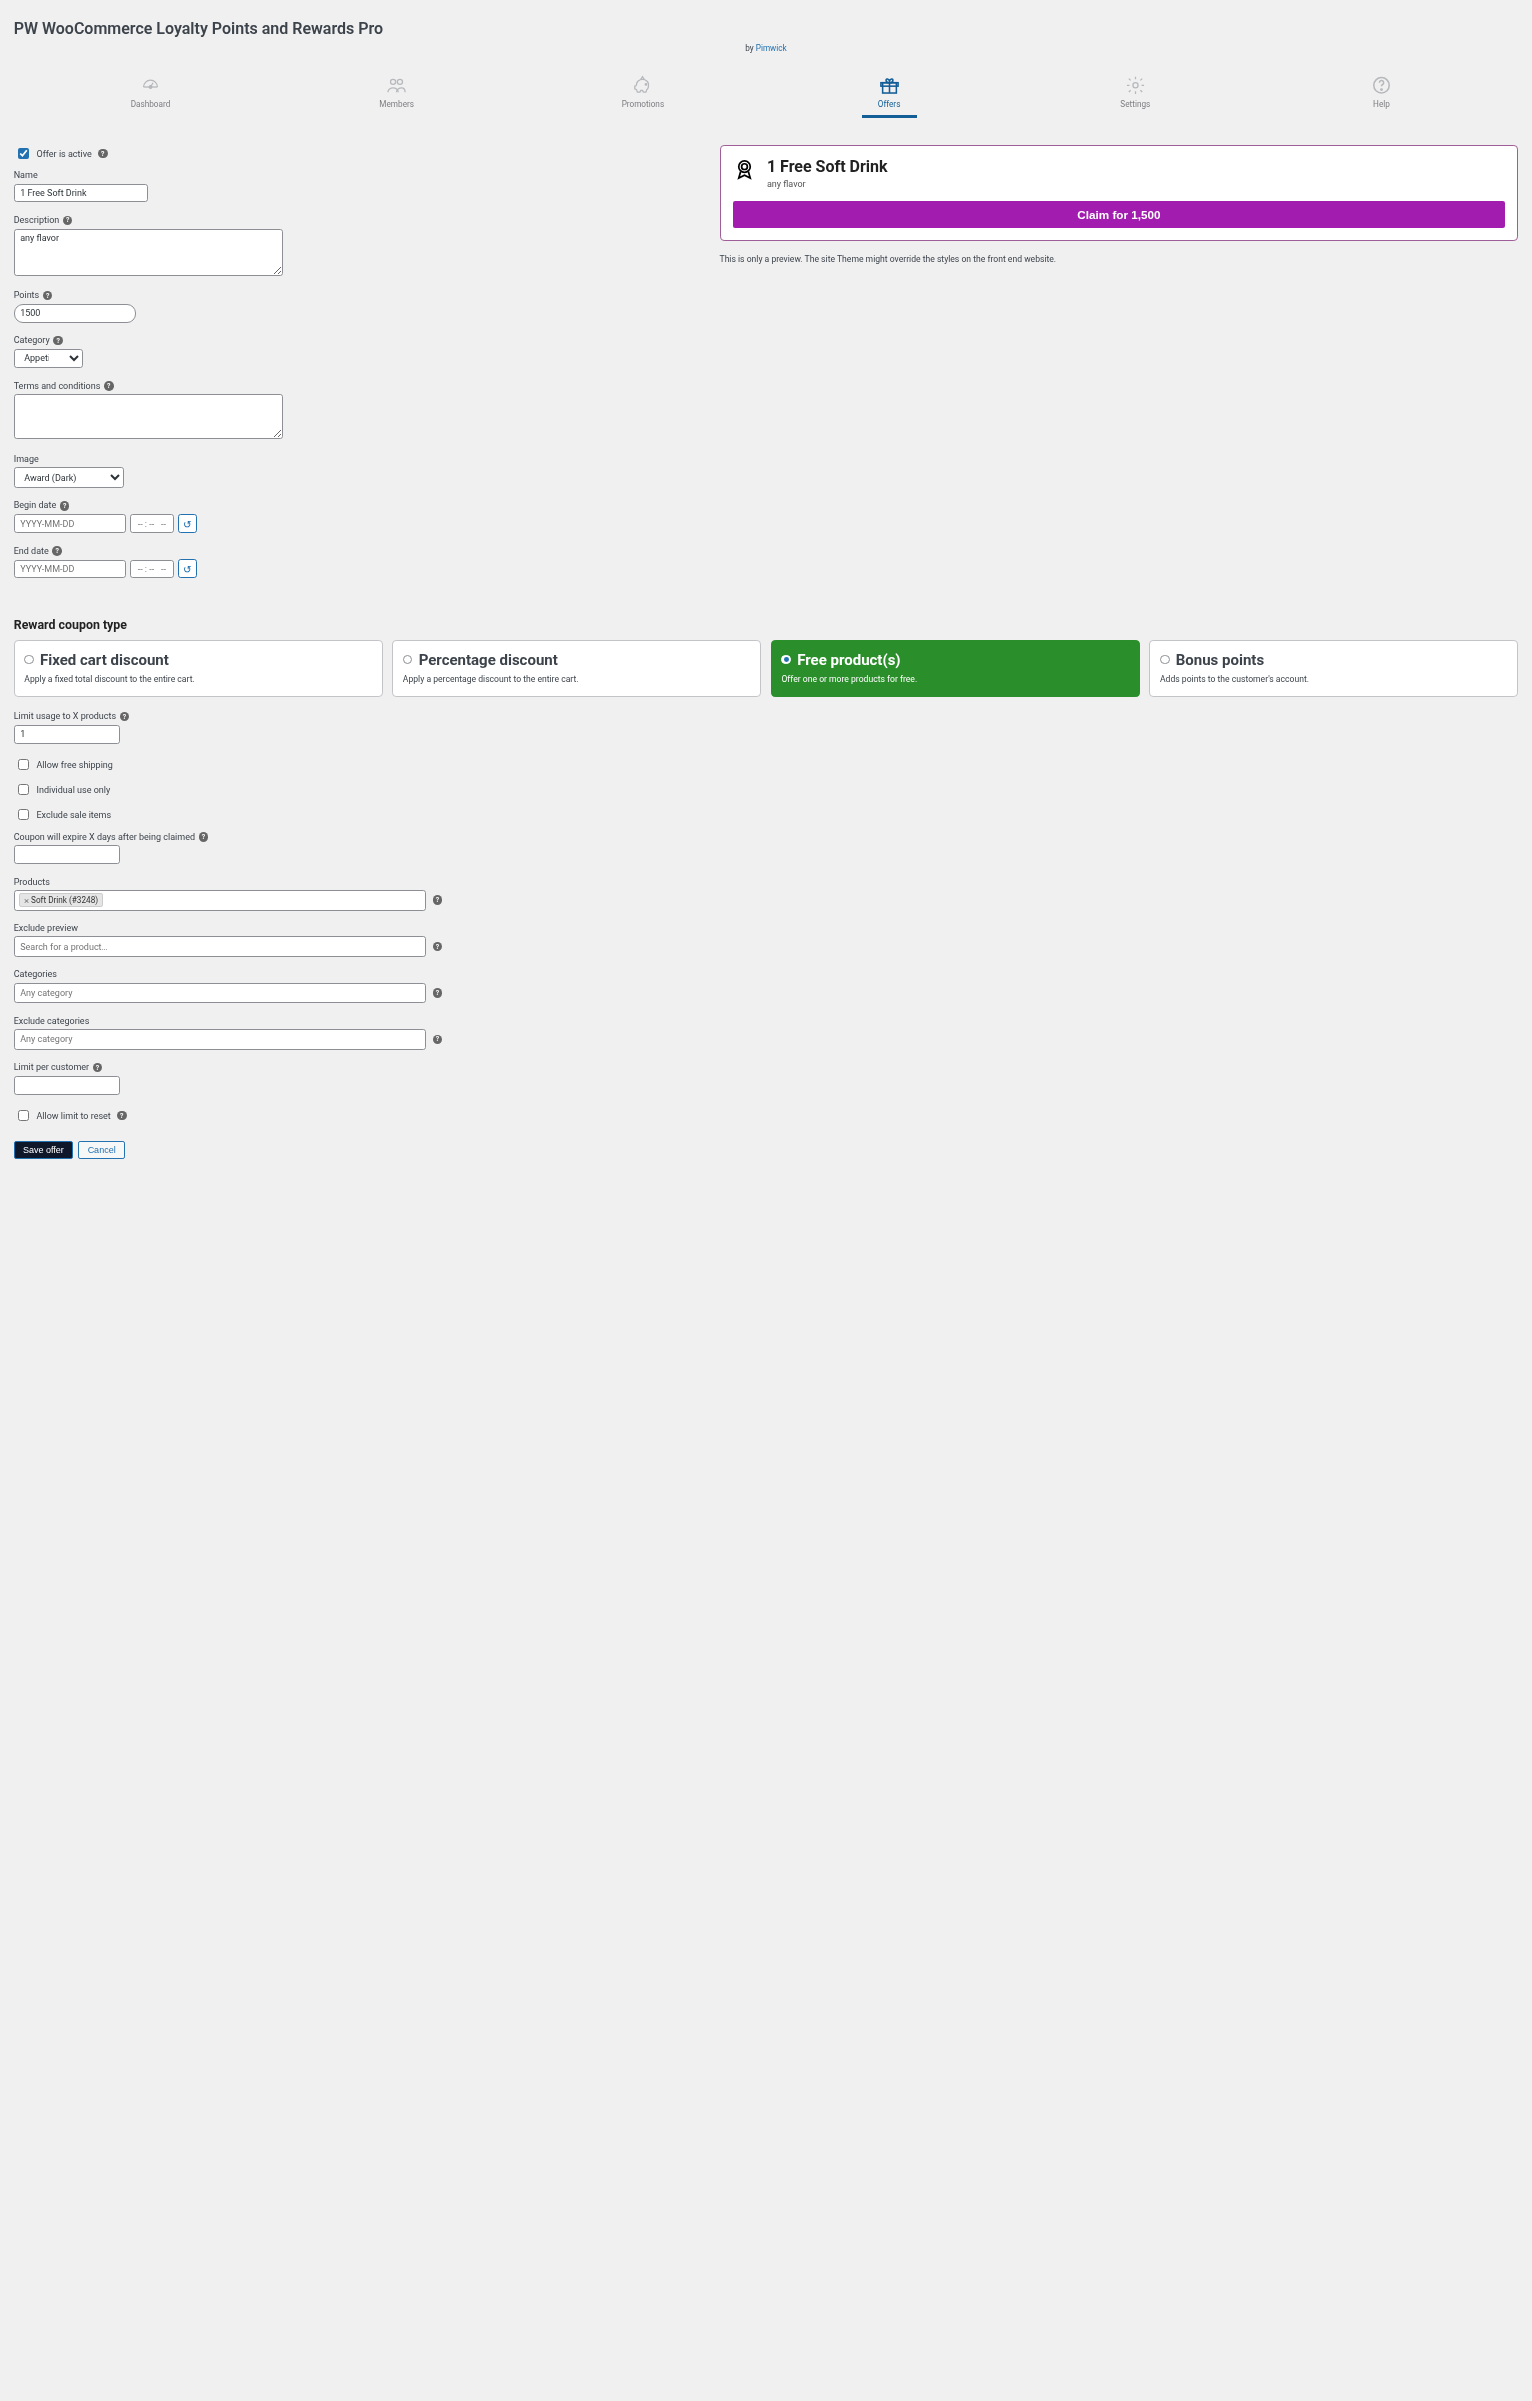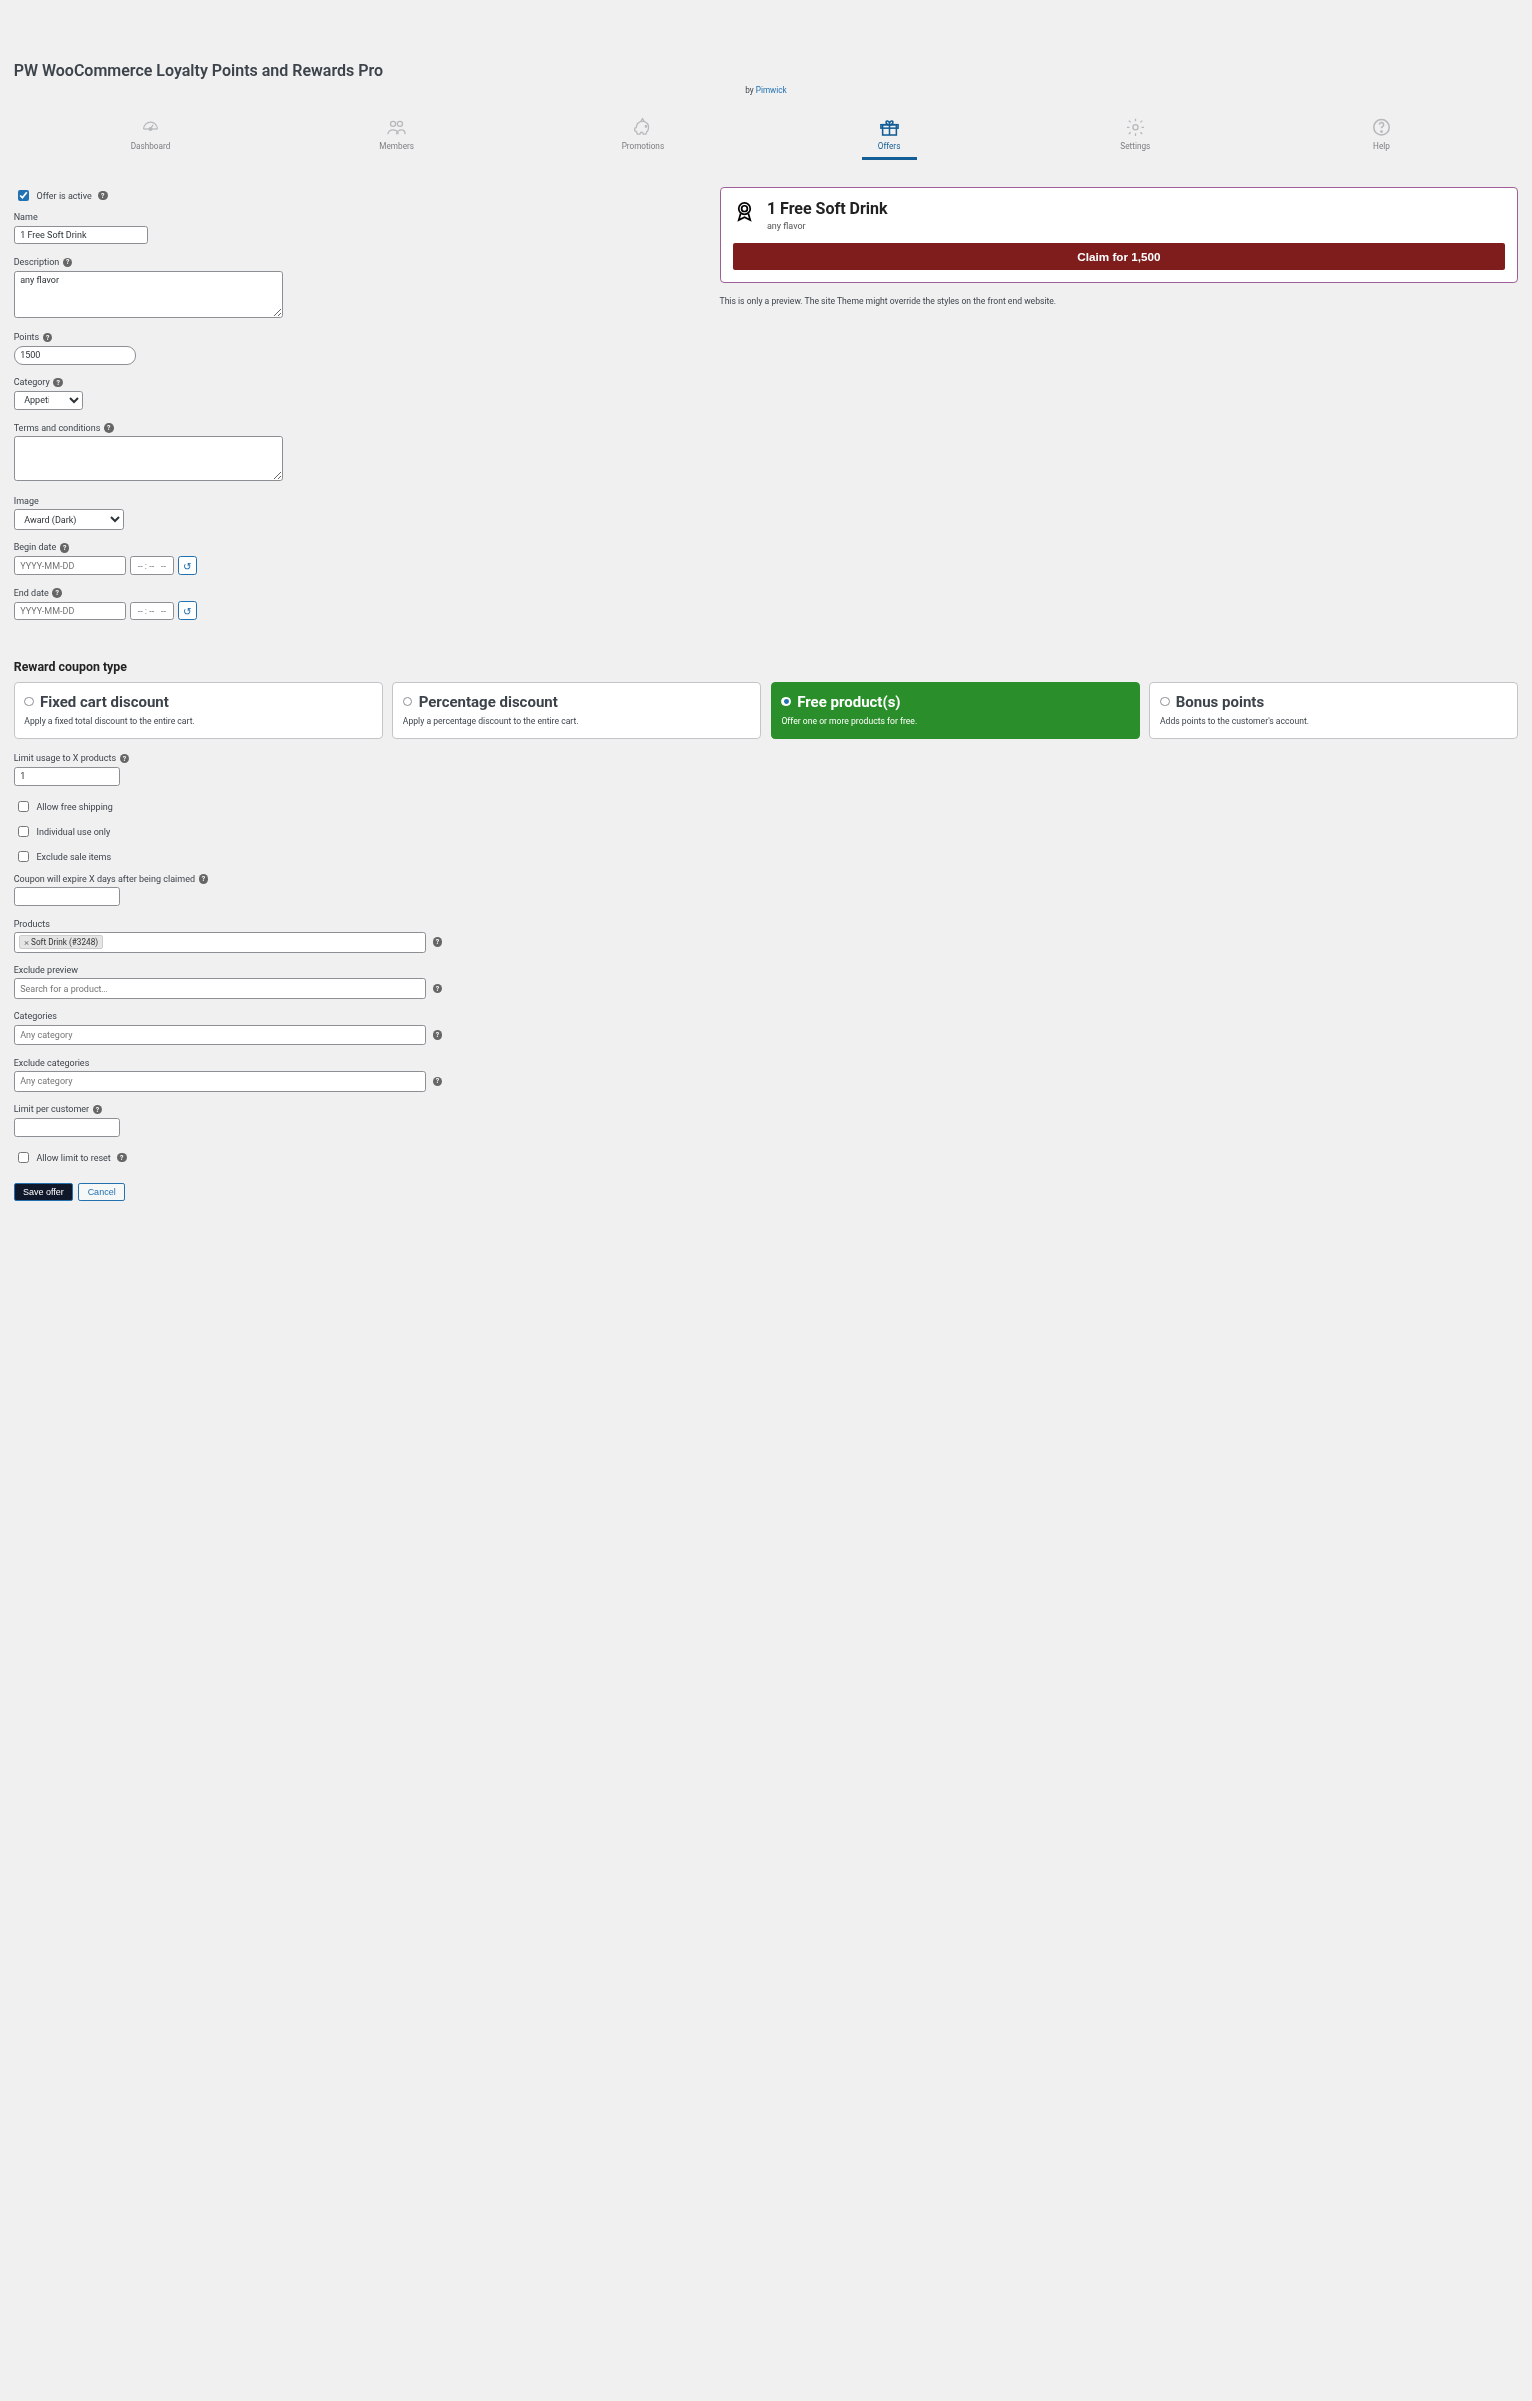--- a/index.html
+++ b/index.html
@@ -4,21 +4,21 @@
 <style>
   * { box-sizing: border-box; }
   body {
     margin: 0;
     padding: 0;
     background: #f0f0f1;
     font-family: -apple-system, BlinkMacSystemFont, "Segoe UI", Roboto, Helvetica, Arial, sans-serif;
     font-size: 9px;
     color: #3c434a;
   }
-  .container { padding: 13.7px 13.7px 27.5px 13.7px; margin-top: 42px; }
+  .container { padding: 13.7px 13.7px 27.5px 13.7px; }
   .page-title {
     font-size: 16px;
     font-weight: 600;
     color: #3c434a;
     margin: 5.5px 0 0 0;
     line-height: 1.3;
   }
   .byline {
     text-align: center;
     font-size: 8.2px;
@@ -135,21 +135,21 @@
     border: 0.7px solid #a05e98;
     border-radius: 4.1px;
     padding: 12.4px;
   }
   .preview-head { display: flex; align-items: flex-start; gap: 11px; margin-bottom: 12.4px; }
   .preview-icon svg { width: 23px; height: 23px; color: #000; }
   .preview-title { font-size: 16px; font-weight: 700; color: #222; margin:0; line-height:1.1; }
   .preview-sub { font-size: 9px; color: #555; margin-top: 2.7px; }
   .claim-btn {
     width: 100%;
-    background: #7f1d1d;
+    background: #a21caf;
     color: #fff;
     font-size: 11.7px;
     font-weight: 600;
     text-align: center;
     padding: 6.9px;
     border-radius: 2.1px;
     border: none;
     cursor: pointer;
   }
   .preview-note { font-size: 8.6px; margin-top: 12.4px; color: #3c434a; }

